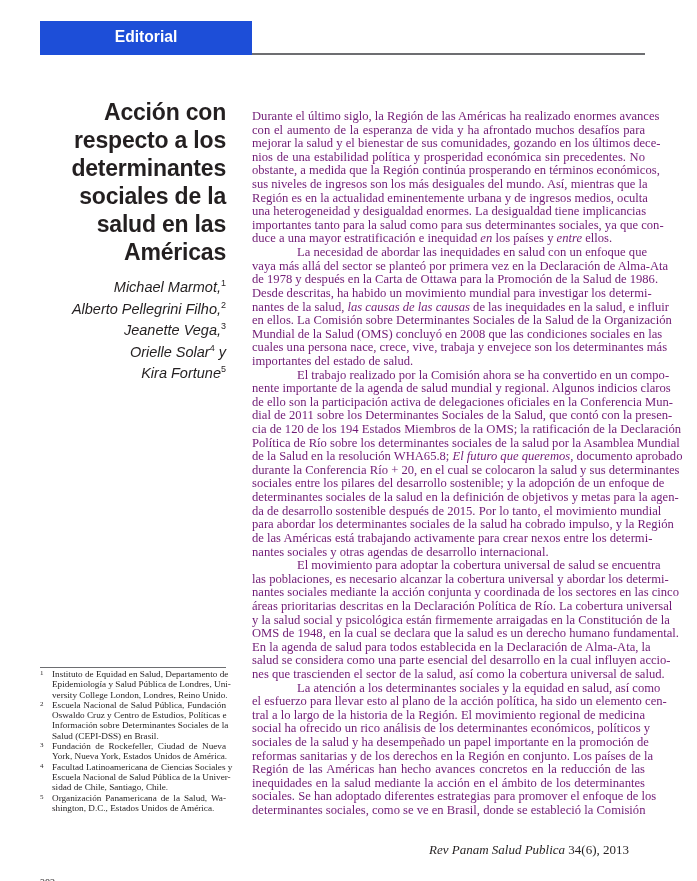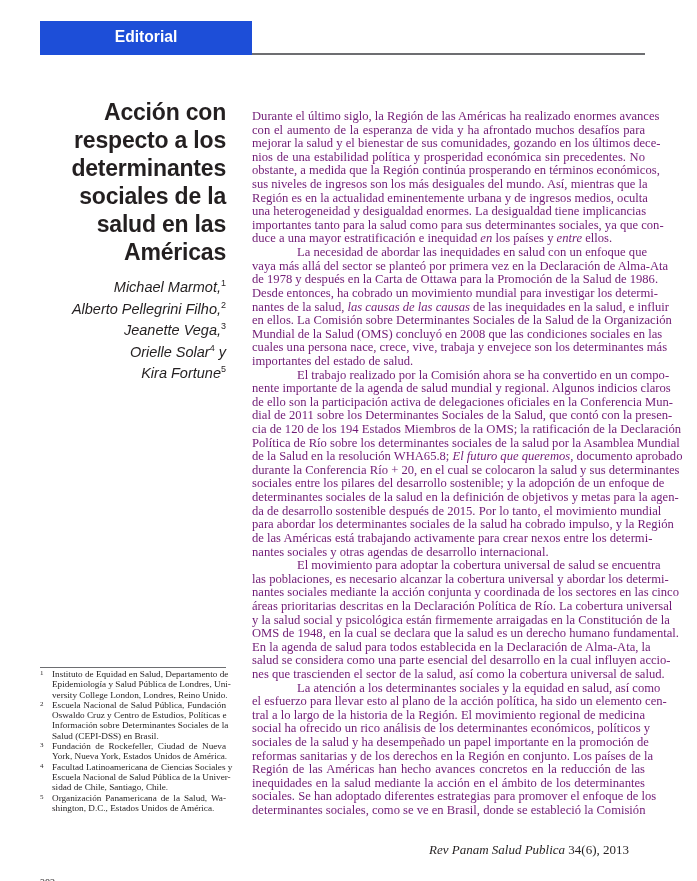--- a/index.html
+++ b/index.html
@@ -62,21 +62,21 @@
     <div class="line ">nios de una estabilidad política y prosperidad económica sin precedentes. No</div>
     <div class="line ">obstante, a medida que la Región continúa prosperando en términos económicos,</div>
     <div class="line ">sus niveles de ingresos son los más desiguales del mundo. Así, mientras que la</div>
     <div class="line ">Región es en la actualidad eminentemente urbana y de ingresos medios, oculta</div>
     <div class="line ">una heterogeneidad y desigualdad enormes. La desigualdad tiene implicancias</div>
     <div class="line ">importantes tanto para la salud como para sus determinantes sociales, ya que con-</div>
     <div class="line last">duce a una mayor estratificación e inequidad <i>en</i> los países y <i>entre</i> ellos.</div>
     <div class="line indent">La necesidad de abordar las inequidades en salud con un enfoque que</div>
     <div class="line ">vaya más allá del sector se planteó por primera vez en la Declaración de Alma-Ata</div>
     <div class="line ">de 1978 y después en la Carta de Ottawa para la Promoción de la Salud de 1986.</div>
-    <div class="line ">Desde entonces, ha cobrado un movimiento mundial para investigar los determi-</div>
+    <div class="line ">Desde descritas, ha habido un movimiento mundial para investigar los determi-</div>
     <div class="line ">nantes de la salud, <i>las causas de las causas</i> de las inequidades en la salud, e influir</div>
     <div class="line ">en ellos. La Comisión sobre Determinantes Sociales de la Salud de la Organización</div>
     <div class="line ">Mundial de la Salud (OMS) concluyó en 2008 que las condiciones sociales en las</div>
     <div class="line ">cuales una persona nace, crece, vive, trabaja y envejece son los determinantes más</div>
     <div class="line last">importantes del estado de salud.</div>
     <div class="line indent">El trabajo realizado por la Comisión ahora se ha convertido en un compo-</div>
     <div class="line ">nente importante de la agenda de salud mundial y regional. Algunos indicios claros</div>
     <div class="line ">de ello son la participación activa de delegaciones oficiales en la Conferencia Mun-</div>
     <div class="line ">dial de 2011 sobre los Determinantes Sociales de la Salud, que contó con la presen-</div>
     <div class="line ">cia de 120 de los 194 Estados Miembros de la OMS; la ratificación de la Declaración</div>

